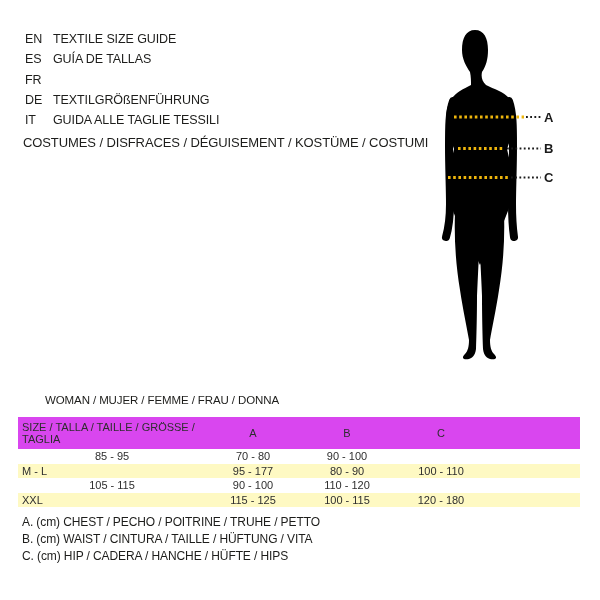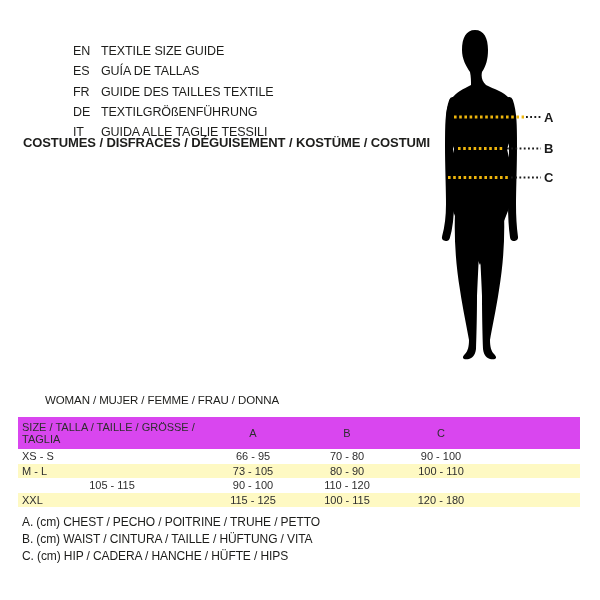--- a/index.html
+++ b/index.html
@@ -5,27 +5,27 @@
   html,body{margin:0;padding:0;}
   body{
     width:600px;height:600px;background:#ffffff;
     font-family:"Liberation Sans","DejaVu Sans",sans-serif;
     color:#1d1d1b;
     -webkit-font-smoothing:antialiased;
   }
   .canvas{position:relative;width:600px;height:600px;background:#fff;overflow:hidden;}
 
   
-  .lang-list{position:absolute;left:25px;top:41px;margin-left:48px;}
+  .lang-list{position:absolute;left:25px;top:29px;}
   .lang-row{display:flex;height:20.3px;align-items:center;font-size:12.5px;letter-spacing:-0.1px;}
   .lang-code{display:inline-block;width:28px;font-weight:500;}
   .lang-label{font-weight:500;}
 
   
-  .costumes{position:absolute;left:23px;top:135px;font-size:13px;font-weight:700;letter-spacing:-0.1px;}
+  .costumes{position:absolute;left:23px;top:135px;font-size:13px;font-weight:400;letter-spacing:-0.1px;}
 
   
   .figure{position:absolute;left:428px;top:28px;width:140px;height:340px;}
   .figure text{font-family:"Liberation Sans","DejaVu Sans",sans-serif;font-size:13px;font-weight:700;fill:#1a1a1a;}
 
   
   .woman-line{position:absolute;left:22px;top:394px;font-size:11.5px;font-weight:500;letter-spacing:-0.1px;margin-left:23px;}
 
   
   .size-table{position:absolute;left:18px;top:417px;width:562px;font-size:11px;color:#2e2e2e;}
@@ -48,21 +48,20 @@
     <div class="lang-row">
       <span class="lang-code">EN</span>
       <span class="lang-label">TEXTILE SIZE GUIDE</span>
     </div>
     <div class="lang-row">
       <span class="lang-code">ES</span>
       <span class="lang-label">GUÍA DE TALLAS</span>
     </div>
     <div class="lang-row">
       <span class="lang-code">FR</span>
-      <span class="lang-label">GUIDE DES TAILLES TEXTILE</span>
     </div>
     <div class="lang-row">
       <span class="lang-code">DE</span>
       <span class="lang-label">TEXTILGRÖßENFÜHRUNG</span>
     </div>
     <div class="lang-row">
       <span class="lang-code">IT</span>
       <span class="lang-label">GUIDA ALLE TAGLIE TESSILI</span>
     </div>
   </div>
@@ -135,29 +134,28 @@
 
   <div class="size-table">
     <div class="trow thead">
       <span class="cell-label">SIZE / TALLA / TAILLE / GRÖSSE / TAGLIA</span>
       <span class="cell-val">A</span>
       <span class="cell-val">B</span>
       <span class="cell-val">C</span>
       <span class="cell-val"></span>
     </div>
     <div class="trow">
-      <span class="cell-label">XS - S</span>
-      <span class="cell-val">66 - 95</span>
+      <span class="cell-val">85 - 95</span>
       <span class="cell-val">70 - 80</span>
       <span class="cell-val">90 - 100</span>
       <span class="cell-val"></span>
     </div>
     <div class="trow alt">
       <span class="cell-label">M - L</span>
-      <span class="cell-val">73 - 105</span>
+      <span class="cell-val">95 - 177</span>
       <span class="cell-val">80 - 90</span>
       <span class="cell-val">100 - 110</span>
       <span class="cell-val"></span>
     </div>
     <div class="trow">
       <span class="cell-val">105 - 115</span>
       <span class="cell-val">90 - 100</span>
       <span class="cell-val">110 - 120</span>
       <span class="cell-val"></span>
     </div>

